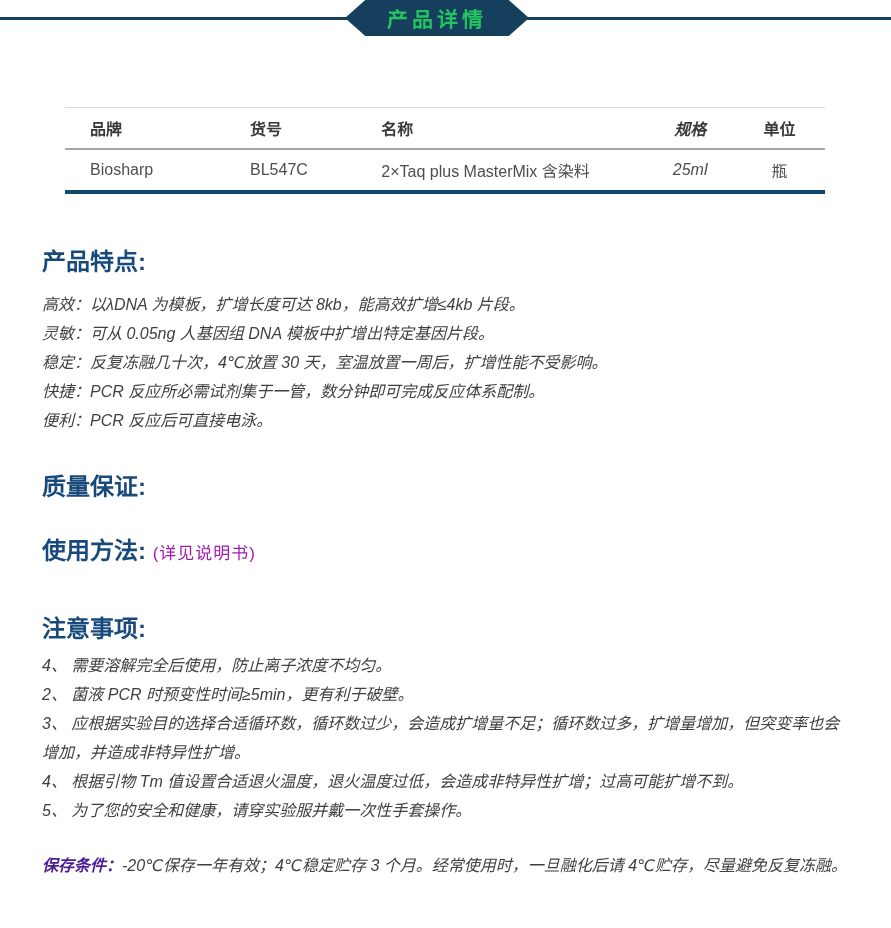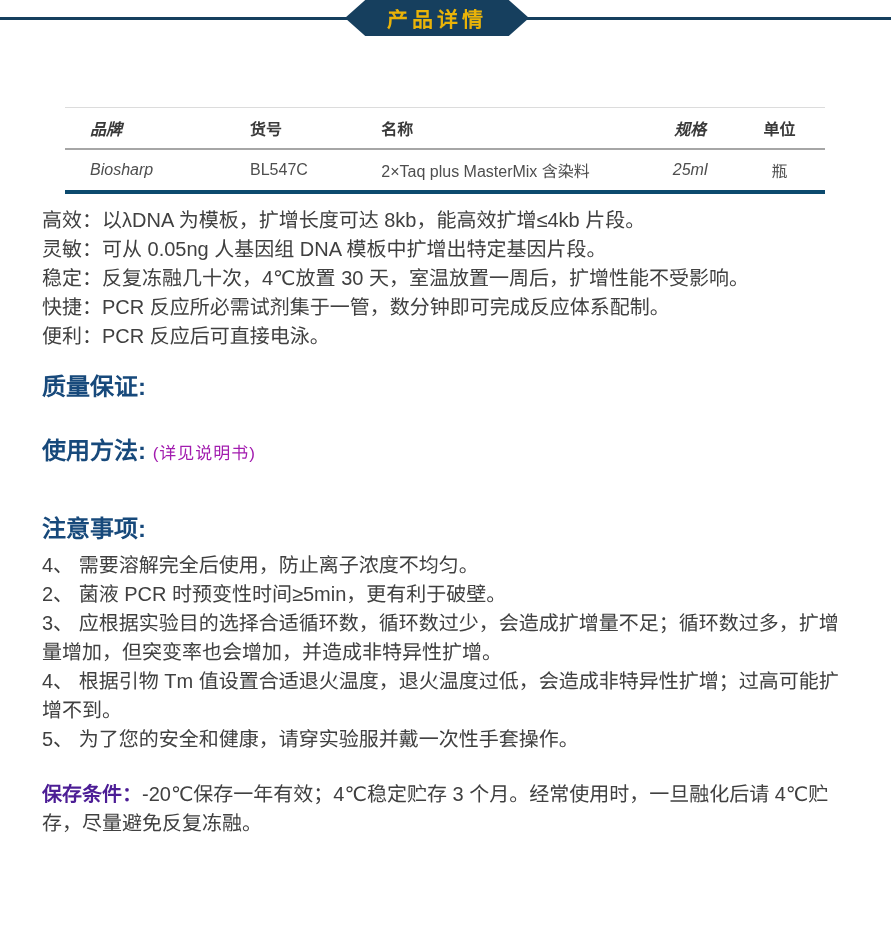--- a/index.html
+++ b/index.html
@@ -9,47 +9,47 @@
     color:#404040;overflow:hidden;
   }
   
   .banner{position:relative;height:37px;}
   .banner-line{position:absolute;top:17px;left:0;width:100%;height:3px;background:#163F5E;}
   .banner-hex{
     position:absolute;left:345px;top:0;width:184px;height:36px;background:#163F5E;
     clip-path:polygon(0 50%,11% 0,89% 0,100% 50%,89% 100%,11% 100%);
     display:flex;align-items:center;justify-content:center;
   }
-  .banner-hex span{color:#eab308;font-size:21px;font-weight:bold;letter-spacing:4px;}
+  .banner-hex span{color:#22c55e;font-size:21px;font-weight:bold;letter-spacing:4px;}
   
   .spec-table{
     margin:70px 0 0 65px;width:760px;border-collapse:collapse;
     font-size:16px;border-top:1px solid #DCDCDC;
   }
   .spec-table thead tr{border-bottom:2px solid #A6A6A6;}
   .spec-table tbody tr{border-bottom:4px solid #0c4a6e;}
   .spec-table th,.spec-table td{height:40px;padding:0;text-align:left;font-weight:normal;vertical-align:middle;}
   .spec-table th{color:#3A3A3A;font-weight:bold;}
   .spec-table td{color:#4E4E4E;}
-  .c1{width:165px;padding-left:25px !important;font-style:italic;}
+  .c1{width:165px;padding-left:25px !important;}
   .c2{width:135px;}
   .c3{width:275px;}
   .c4{width:90px;text-align:center !important;font-style:italic;}
   .c5{width:95px;text-align:center !important;}
   
   .content{margin:0 42px;}
   .section-heading{
     font-size:24px;font-weight:bold;color:#17497B;
     margin:0;line-height:32px;
   }
   .h-features{margin-top:52px;}
-  .h-quality{margin-top:20px;}
+  .h-quality{margin-top:36px;}
   .h-usage{margin-top:32px;}
   .h-notes{margin-top:43px;}
-  .content p{margin:0;font-size:20px;line-height:29px;color:#404040;}
+  .content p{margin:0;font-size:16px;line-height:29px;color:#404040;font-style:italic;}
   .first-line{margin-top:12px !important;}
   .notes-first{margin-top:6px !important;}
   .usage-note{font-size:17px;font-weight:normal;color:#a21caf;letter-spacing:1px;}
   .storage{margin-top:26px !important;}
   .storage-label{font-weight:bold;color:#4c1d95;}
 </style>
 </head>
 <body>
 
 <div class="page">
@@ -78,20 +78,21 @@
         <td class="c3">2×Taq plus MasterMix 含染料</td>
         <td class="c4">25ml</td>
         <td class="c5">瓶</td>
       </tr>
     </tbody>
   </table>
 
   <div class="content">
 
     <section>
+      <h2 class="section-heading h-features">产品特点:</h2>
       <p class="first-line">高效：以λDNA 为模板，扩增长度可达 8kb，能高效扩增≤4kb 片段。</p>
       <p>灵敏：可从 0.05ng 人基因组 DNA 模板中扩增出特定基因片段。</p>
       <p>稳定：反复冻融几十次，4℃放置 30 天，室温放置一周后，扩增性能不受影响。</p>
       <p>快捷：PCR 反应所必需试剂集于一管，数分钟即可完成反应体系配制。</p>
       <p>便利：PCR 反应后可直接电泳。</p>
     </section>
 
     <section>
       <h2 class="section-heading h-quality">质量保证:</h2>
     </section>

